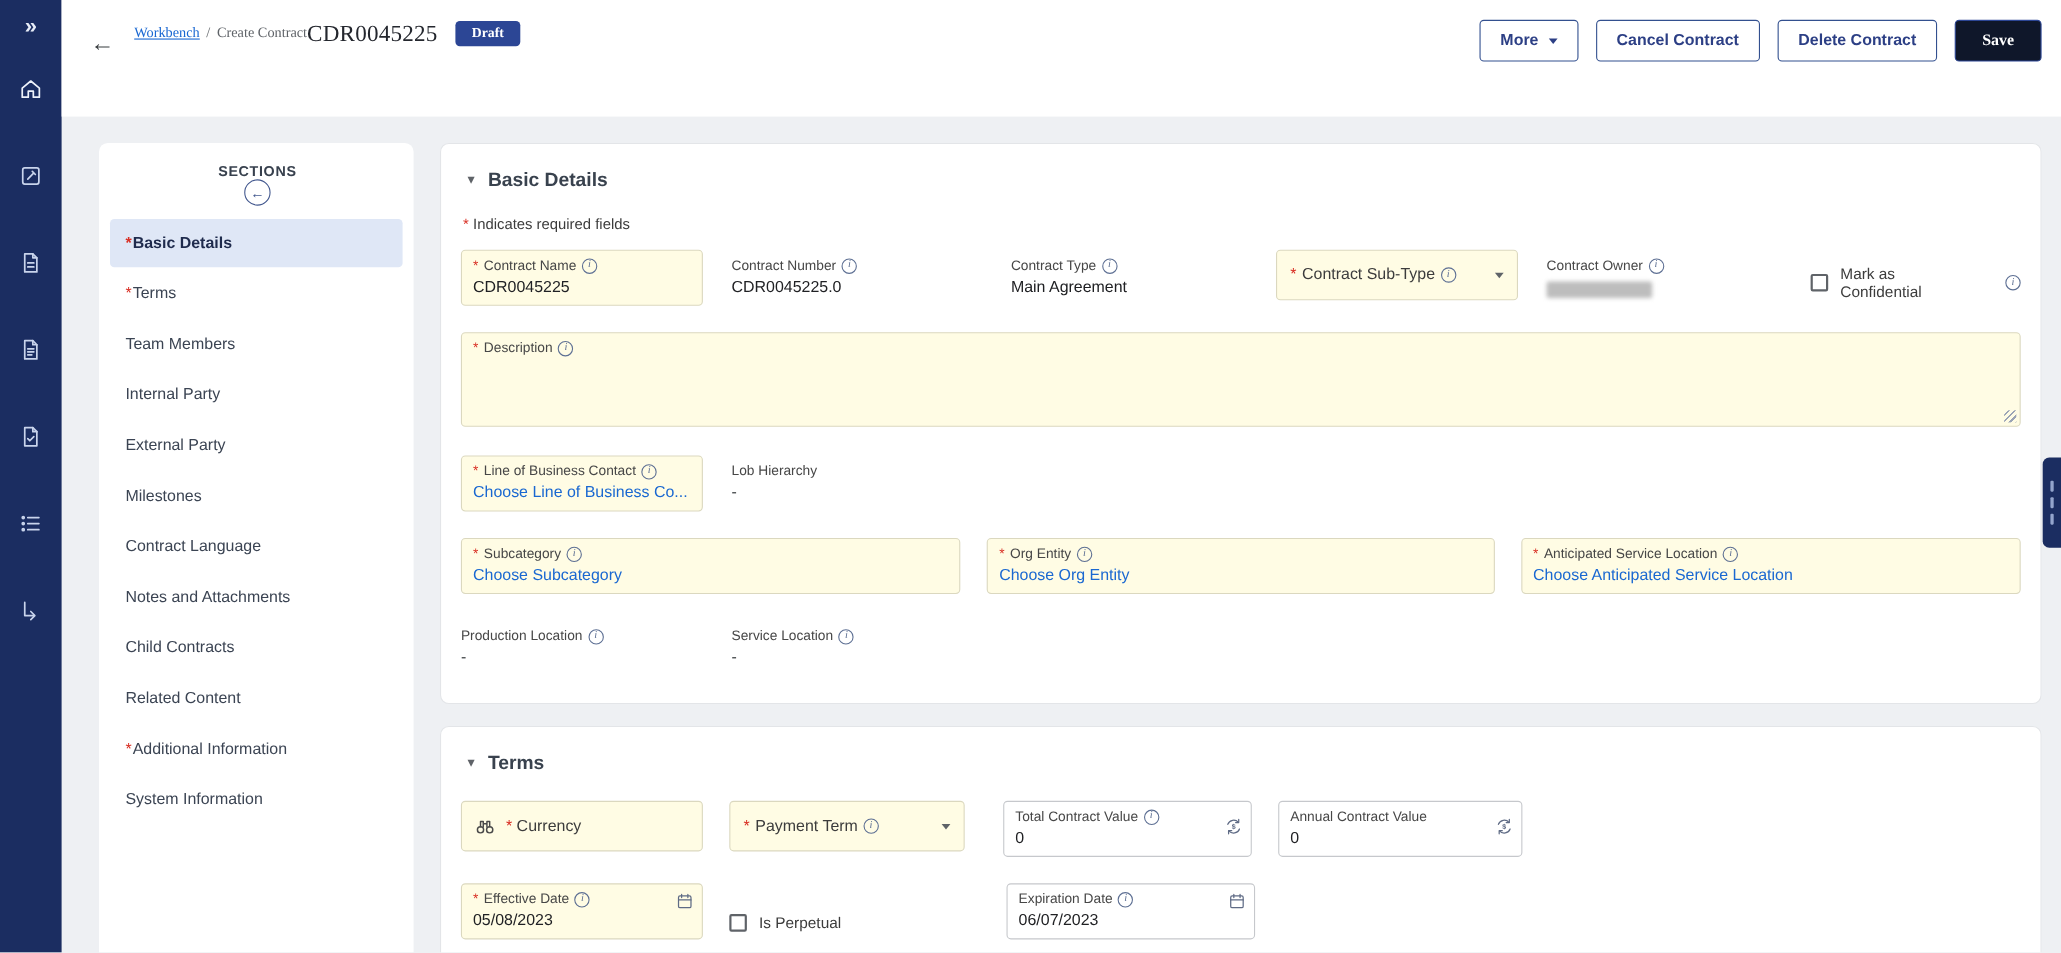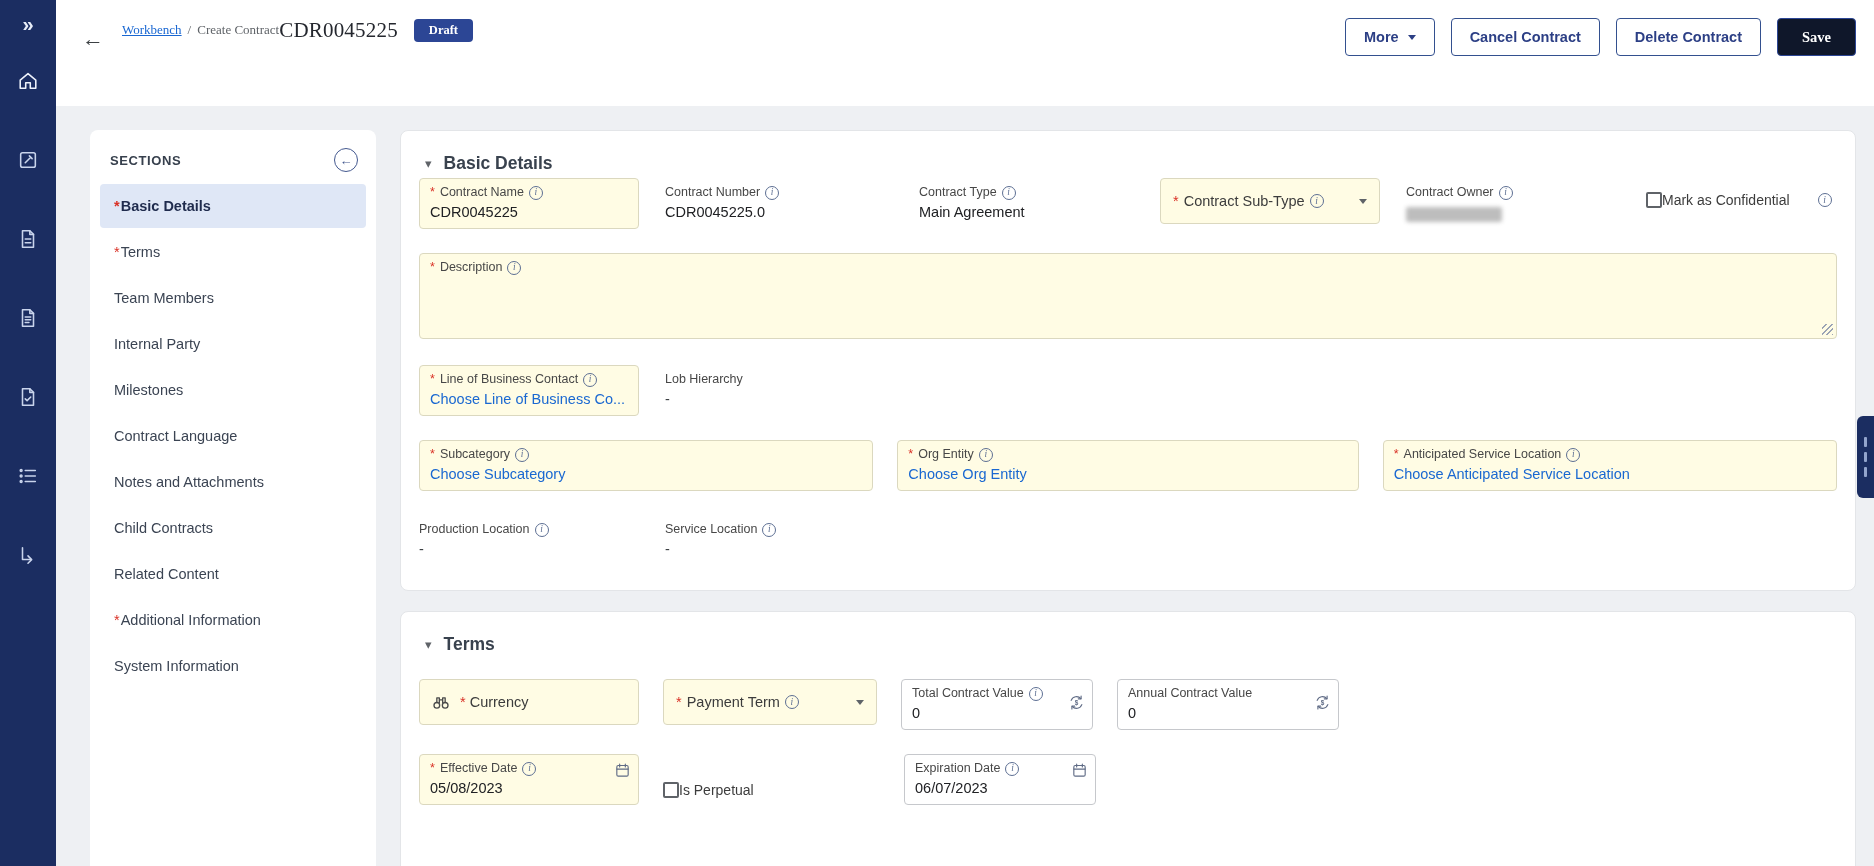--- a/index.html
+++ b/index.html
@@ -36,21 +36,21 @@
     display:inline-flex; align-items:center; gap:9px; cursor:pointer; white-space:nowrap; }
   .btn.primary { background:#0f172a; border-color:#2c4695; color:#fff; padding:0 24px;font-family:Liberation Serif, serif; }
   .tri { width:0; height:0; border-left:4.5px solid transparent; border-right:4.5px solid transparent;
     border-top:5px solid #2c3f85; }
 
   
   .content { flex:1; display:flex; padding:24px 18px 0 34px; min-height:0; }
 
   .sections-panel { width:286px; flex-shrink:0; background:#fff; border-radius:8px 8px 0 0;
     padding:14px 10px 20px; overflow:hidden; }
-  .sp-head { display:flex; align-items:center; justify-content:space-between; padding:4px 8px 10px 10px; }
+  .sp-head { display:flex; align-items:center; justify-content:center; padding:4px 8px 10px 10px;flex-direction:column; }
   .sp-title { font-size:13px; font-weight:700; letter-spacing:.6px; color:#37404d; }
   .circle-btn { width:24px; height:24px; border:1.5px solid #44598f; border-radius:50%;
     color:#44598f; display:flex; align-items:center; justify-content:center; font-size:13px; cursor:pointer; }
   .sec-item { display:flex; align-items:center; padding:13px 14px; font-size:14.5px; color:#3b4453;
     border-radius:4px; margin:2px 0; cursor:pointer; line-height:18px; }
   .sec-item.selected { background:#dfe7f6; color:#1f2b4d; font-weight:700; }
   .sec-item .req { margin-right:1px; }
 
   .forms { flex:1; margin-left:24px; min-width:0; display:flex; flex-direction:column; overflow:hidden; }
   .card { background:#fff; border:1px solid #e3e5e8; border-radius:8px; padding:14px 18px 22px; }
@@ -59,21 +59,21 @@
     font-size:17.5px; font-weight:700; color:#39424e; }
   .caret-glyph { color:#5f6368; font-size:13px; font-family:"DejaVu Sans",sans-serif; }
 
   .req { color:#d93025; }
   .req-note { font-size:13.5px; color:#3c3c3c; margin:18px 0 16px 2px; }
 
   .frow { display:flex; gap:26px; margin-bottom:24px; align-items:flex-start; }
   .frow.tight { gap:24px; }
   .w220{width:220px;} .w217{width:217px;} .w215{width:215px;margin-left:11px;} .w200{width:200px;}
   .w240{width:240px;} .w455{width:455px;} .w462{width:462px;} .w214{width:214px;}
-  .w226{width:192px;} .w222{width:222px;}
+  .w226{width:226px;margin-left:11px;} .w222{width:222px;}
 
   .fbox { position:relative; border-radius:4px; padding:6px 10px 8px; min-height:46px; }
   .fbox.yellow { background:#fffce4; border:1px solid #dbd8bf; }
   .fbox.whitebox { background:#fff; border:1px solid #c6c8cc; }
   .plainf { padding:7px 0; }
   .flabel { font-size:12.5px; color:#474747; display:flex; align-items:center; gap:5px;
     line-height:15px; white-space:nowrap; }
   .fvalue { font-size:14.5px; color:#202124; margin-top:4px; white-space:nowrap; overflow:hidden; }
   .fvalue.link { color:#1a68d1; cursor:pointer; }
   .fvalue.dash { color:#3c4043; }
@@ -85,21 +85,21 @@
   .dropdown-box { display:flex; align-items:center; height:46px; padding:0 12px; gap:5px; }
   .dropdown-box .dlabel { font-size:14.5px; color:#3c3c3c; display:flex; align-items:center; gap:5px; }
   .dropdown-box .tri { margin-left:auto; border-top-color:#5f6368; }
 
   .desc-box { height:86px; margin-bottom:26px; }
   .resize-handle { position:absolute; right:3px; bottom:3px; width:11px; height:11px;
     background:repeating-linear-gradient(135deg, transparent 0 2.5px, #9aa3b5 2.5px 4px); cursor:nwse-resize; }
 
   .checkbox { width:16px; height:16px; border:2px solid #5f6368; border-radius:2px;
     background:#fff; flex-shrink:0; cursor:pointer; }
-  .check-row { display:flex; align-items:center; font-size:14px; color:#3c3c3c; }
+  .check-row { display:flex; align-items:center; gap:11px; font-size:14px; color:#3c3c3c; }
   .confidential { margin-top:14px; margin-left:14px; flex:1; }
   .confidential .info { margin-left:28px; }
 
   .redacted { width:96px; height:15px; background:#bdbdbd; border-radius:2px;
     filter:blur(2px); margin-top:7px; }
 
   .icon-right { position:absolute; right:7px; color:#5f6b85; }
   .icon-right svg { width:17px; height:17px; stroke:#5f6b85; fill:none; stroke-width:1.6;
     stroke-linecap:round; stroke-linejoin:round; }
   .cal { top:7px; }
@@ -210,20 +210,23 @@
           <span class="req">*</span>
           <span>Terms</span>
         </div>
         <div class="sec-item">
           <span>Team Members</span>
         </div>
         <div class="sec-item">
           <span>Internal Party</span>
         </div>
         <div class="sec-item">
+          <span>External Party</span>
+        </div>
+        <div class="sec-item">
           <span>Milestones</span>
         </div>
         <div class="sec-item">
           <span>Contract Language</span>
         </div>
         <div class="sec-item">
           <span>Notes and Attachments</span>
         </div>
         <div class="sec-item">
           <span>Child Contracts</span>
@@ -239,20 +242,24 @@
           <span>System Information</span>
         </div>
       </nav>
 
       <div class="forms">
 
         <section class="card">
           <div class="card-head">
             <span class="caret-glyph">▾</span>
             <span>Basic Details</span>
+          </div>
+          <div class="req-note">
+            <span class="req">*</span>
+            <span>Indicates required fields</span>
           </div>
 
           <div class="frow">
             <div class="fbox yellow w220">
               <div class="flabel">
                 <span class="req">*</span>
                 <span>Contract Name</span>
                 <span class="info">i</span>
               </div>
               <div class="fvalue">CDR0045225</div>

